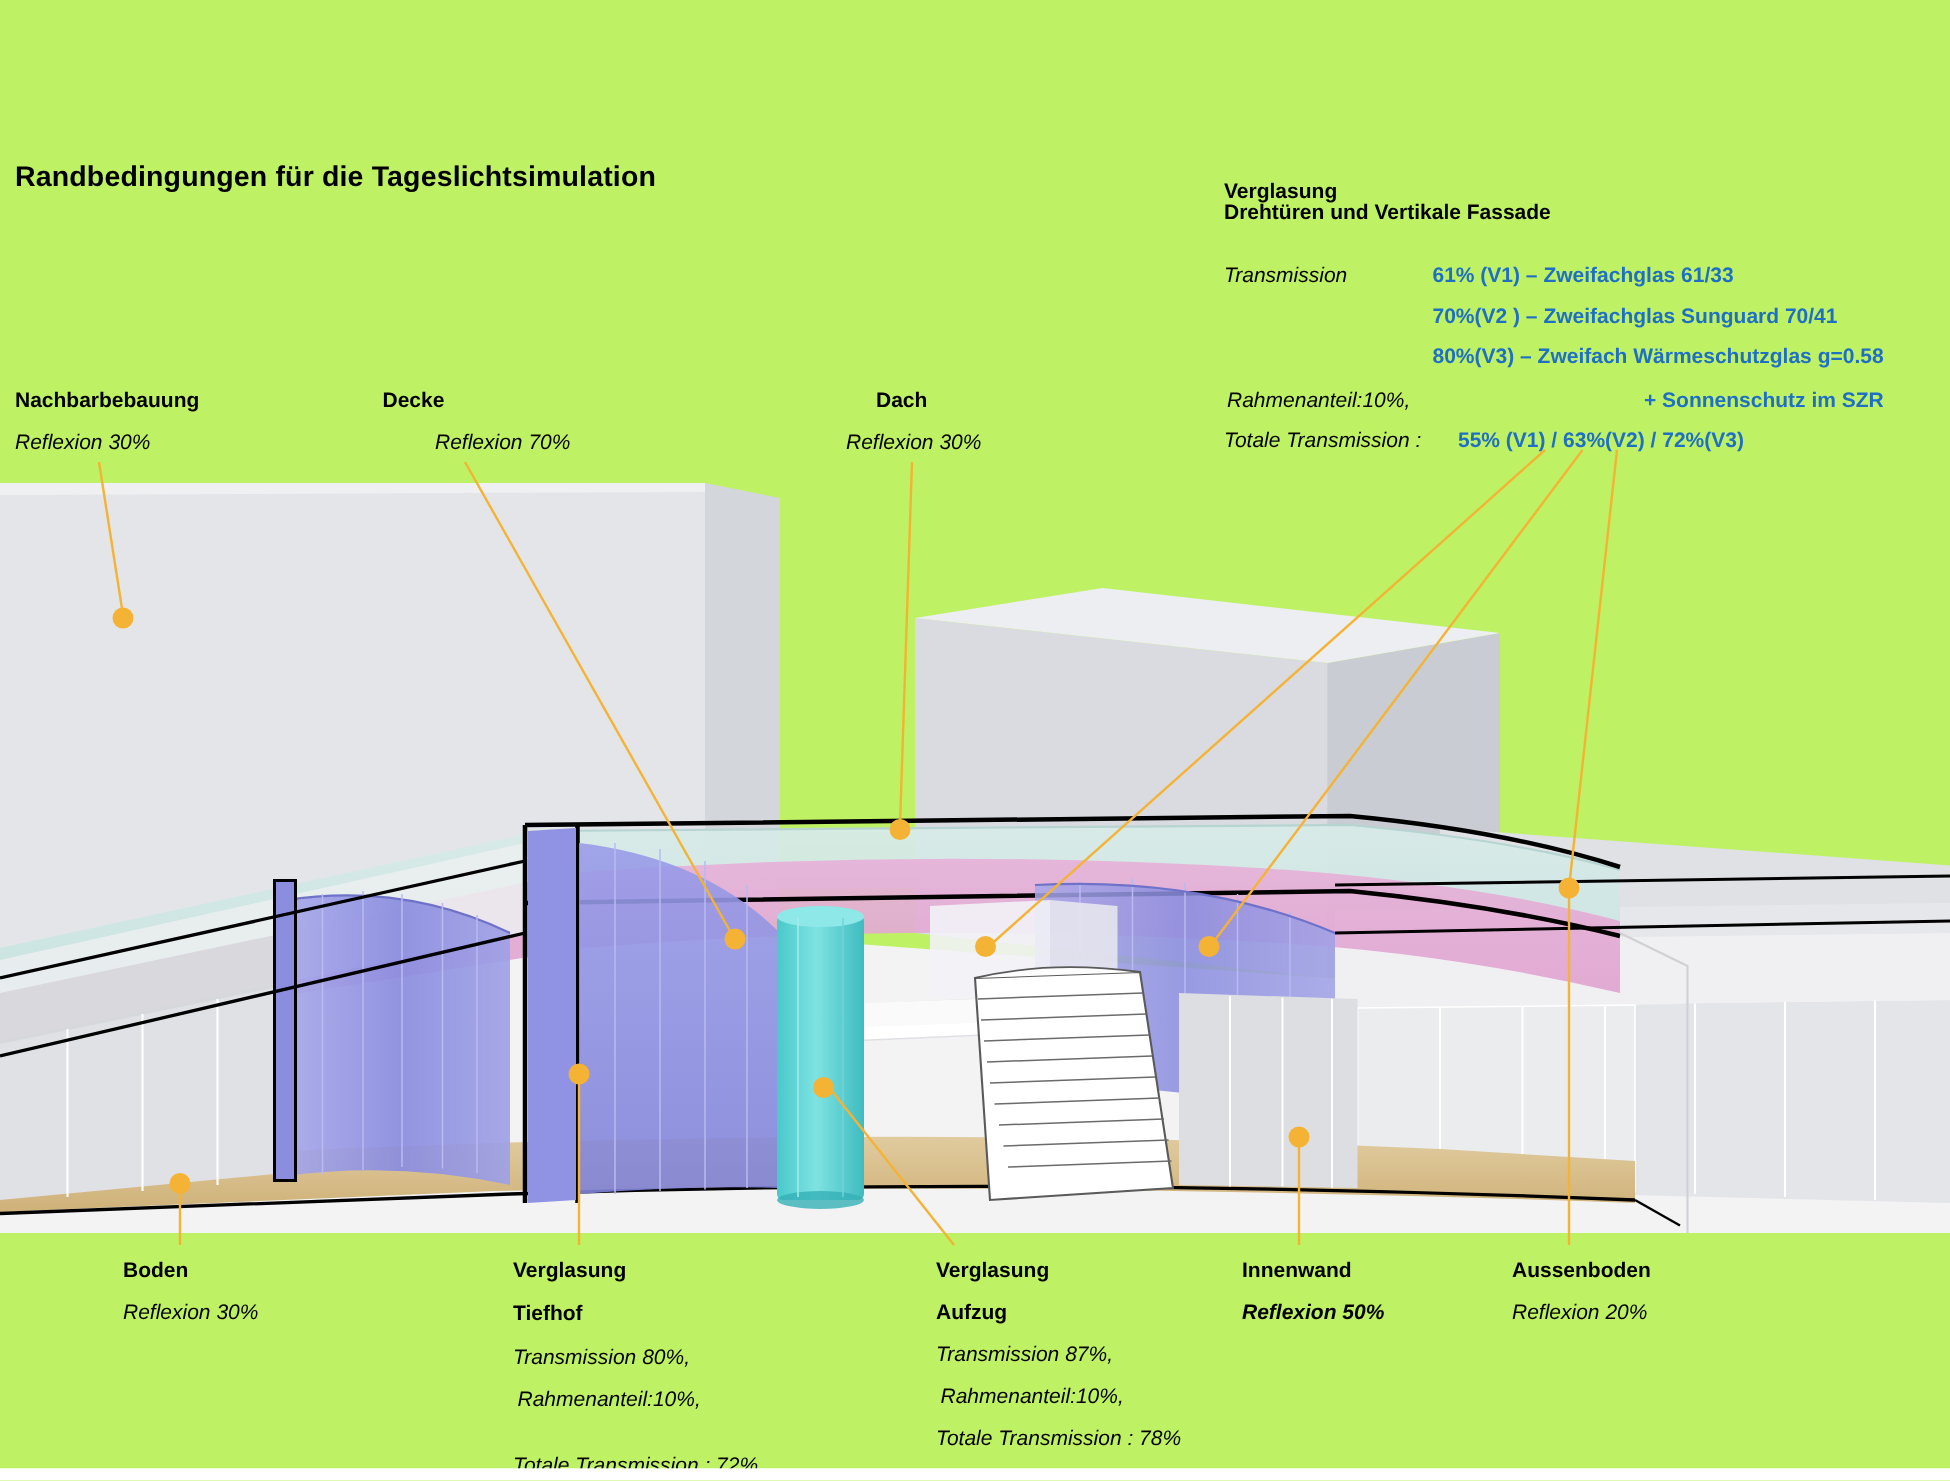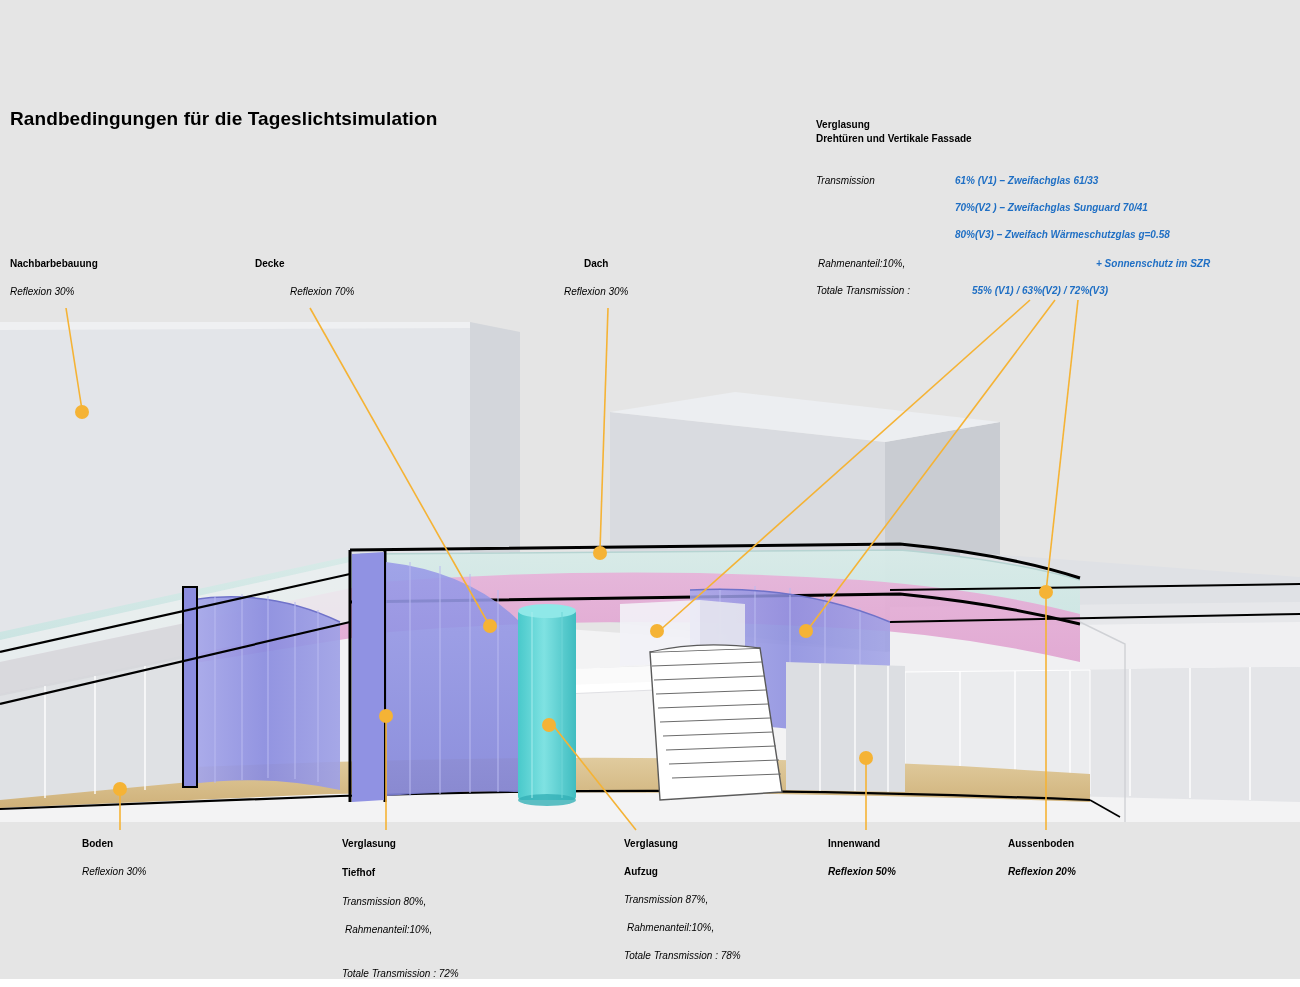--- a/index.html
+++ b/index.html
@@ -4,43 +4,43 @@
 <style>
   html, body {
     margin: 0;
     padding: 0;
     background: #ffffff;
   }
   #page {
     position: relative;
     width: 1300px;
     height: 979px;
-    background: #e5e5e5;
+    background: #bef264;
     font-family: "Liberation Sans", sans-serif;
     overflow: hidden;
   }
   .title {
     position: absolute;
     left: 10px;
     top: 108px;
     font-size: 19px;
     font-weight: bold;
     color: #000000;
     letter-spacing: .1px;
   }
   .lbl {
     position: absolute;
-    font-size: 10px;
+    font-size: 14px;
     color: #000000;
     white-space: nowrap;
     text-align: center;
   }
   .lbl.b { font-weight: bold; }
   .lbl.i { font-style: italic; }
-  .lbl.blue { color: #1f6fc4; font-weight: bold; font-style: italic; }
+  .lbl.blue { color: #1f6fc4; font-weight: bold; }
 
   
   #scene {
     position: absolute;
     left: 0;
     top: 322px;
     width: 1300px;
     height: 500px;
   }
   #overlay {
@@ -288,15 +288,15 @@
   <div class="lbl b" style="left:624px; top:838px;">Verglasung</div>
   <div class="lbl b" style="left:624px; top:866px;">Aufzug</div>
   <div class="lbl i" style="left:624px; top:894px;">Transmission 87%,</div>
   <div class="lbl i" style="left:627px; top:922px;">Rahmenanteil:10%,</div>
   <div class="lbl i" style="left:624px; top:950px;">Totale Transmission : 78%</div>
 
   <div class="lbl b" style="left:828px; top:838px;">Innenwand</div>
   <div class="lbl i" style="left:828px; top:866px;font-weight:bold;">Reflexion 50%</div>
 
   <div class="lbl b" style="left:1008px; top:838px;">Aussenboden</div>
-  <div class="lbl i" style="left:1008px; top:866px;font-weight:bold;">Reflexion 20%</div>
+  <div class="lbl i" style="left:1008px; top:866px;">Reflexion 20%</div>
 
 </div>
 
 </body></html>

